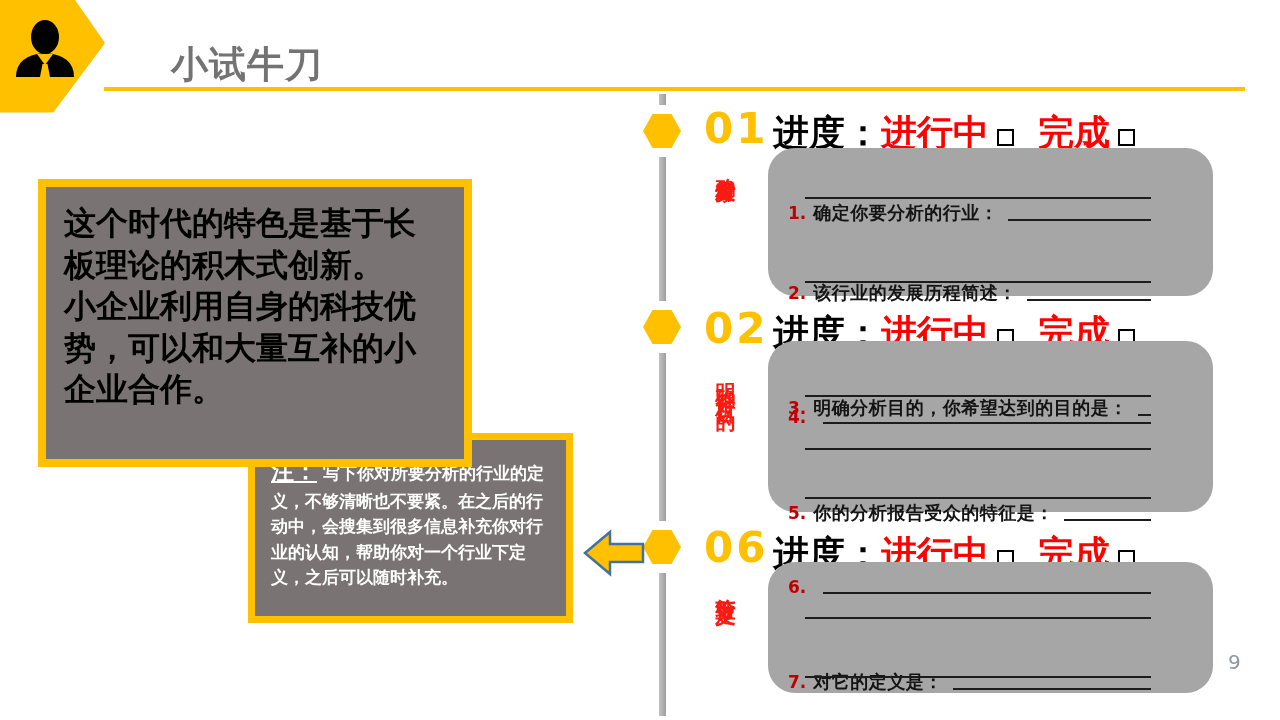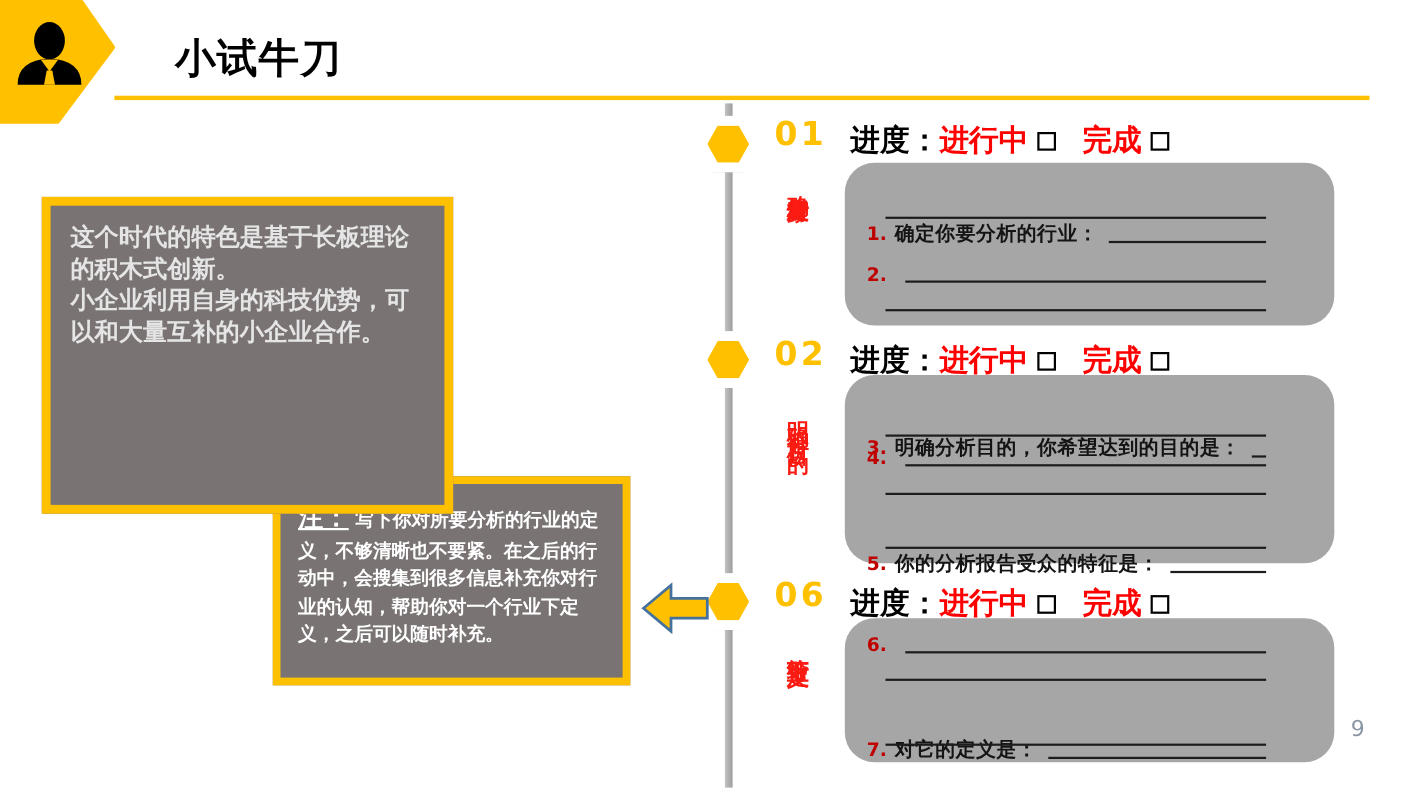--- a/index.html
+++ b/index.html
@@ -3,29 +3,29 @@
 <meta charset="utf-8">
 <style>
   html,body{margin:0;padding:0;background:#fff;}
   .slide{
     position:relative;width:1280px;height:720px;overflow:hidden;background:#ffffff;
     font-family:"DejaVu Sans",sans-serif;
   }
   
   .banner-svg{position:absolute;left:0;top:0;}
   .page-title{
-    position:absolute;left:155px;top:24px;margin:4px;
-    font-size:37px;font-weight:900;color:#000000;letter-spacing:1px;font-family:Liberation Mono, monospace;
+    position:absolute;left:155px;top:24px;margin:16px;
+    font-size:37px;font-weight:900;color:#737373;letter-spacing:1px;font-family:Liberation Mono, monospace;
   }
   .header-divider{position:absolute;left:104px;top:87px;width:1141px;height:4px;background:#FFC000;}
   
   .quote-box{
-    position:absolute;left:38px;top:179px;width:374px;height:288px;box-sizing:border-box;
+    position:absolute;left:38px;top:179px;width:434px;height:288px;box-sizing:border-box;
     background:#7a7373;border:8px solid #FFC000;z-index:3;
-    padding:16px 18px;color:#e5e5e5;font-weight:bold;font-size:22px;line-height:1.3;
+    padding:16px 18px;color:#000000;font-weight:bold;font-size:32px;line-height:1.3;
   }
   .quote-box p{margin:0;}
   
   .note-box{
     position:absolute;left:248px;top:433px;width:325px;height:190px;box-sizing:border-box;
     background:#7a7373;border:7px solid #FFC000;z-index:2;
     padding:14px 15px 10px 16px;color:#fff;font-weight:bold;font-size:17px;line-height:1.5;
   }
   .note-label{font-size:23px;text-decoration:underline;margin-right:6px;}
   
@@ -39,33 +39,33 @@
     filter:drop-shadow(3px 4px 3px rgba(80,80,80,.45));
   }
   .hexi{
     position:absolute;left:11px;top:9px;width:38px;height:34px;background:#FFC000;
     clip-path:polygon(25% 0%,75% 0%,100% 50%,75% 100%,25% 100%,0% 50%);
   }
   .hex-1{left:632px;top:105px;} .hex-2{left:632px;top:301px;} .hex-3{left:632px;top:521px;}
   
   .step-num{
     position:absolute;left:704px;width:60px;margin:0;
-    font-size:30px;line-height:1;font-weight:900;color:#FFC000;letter-spacing:3px;
+    font-size:42px;line-height:1;font-weight:900;color:#FFC000;letter-spacing:3px;
   }
   .num-1{top:108px;} .num-2{top:308px;} .num-3{top:527px;}
   
   .vlabel{
     position:absolute;left:714px;writing-mode:vertical-rl;text-orientation:upright;
     color:#fa1b12;font-size:20px;font-weight:bold;line-height:1.15;
   }
   .vlabel-1{top:162px;letter-spacing:1px;}
   .vlabel-2{top:366px;letter-spacing:6px;}
   .vlabel-3{top:583px;letter-spacing:1px;}
   
-  .progress{position:absolute;left:773px;font-size:27px;font-weight:900;color:#000;white-space:nowrap;}
+  .progress{position:absolute;left:773px;font-size:36px;font-weight:900;color:#000;white-space:nowrap;}
   .prog-1{top:109px;} .prog-2{top:309px;} .prog-3{top:530px;}
   .p-red{color:#fe0000;}
   .p-done{margin-left:24px;}
   .checkbox{
     display:inline-block;width:13px;height:13px;border:2px solid #000;background:transparent;
     margin-left:8px;transform:translateY(1px);
   }
   
   .qbox{position:absolute;left:768px;width:445px;background:#a6a6a6;border-radius:27px;}
   .qbox-1{top:148px;height:148px;} .qbox-2{top:341px;height:171px;} .qbox-3{top:562px;height:131px;}
@@ -149,20 +149,21 @@
 
   <div class="qbox qbox-1">
     <div class="qitem q1a">
       <span class="qnum">1.</span>
       <span class="qlabel">确定你要分析的行业：</span>
       <span class="qline"></span>
     </div>
     <div class="fullline f1a"></div>
     <div class="qitem q1b">
       <span class="qnum">2.</span>
+      <span class="qlabel">该行业的发展历程简述：</span>
       <span class="qline"></span>
     </div>
     <div class="fullline f1b"></div>
   </div>
 
   <div class="qbox qbox-2">
     <div class="qitem q2a">
       <span class="qnum">3.</span>
       <span class="qlabel">明确分析目的，你希望达到的目的是：</span>
       <span class="qline"></span>

